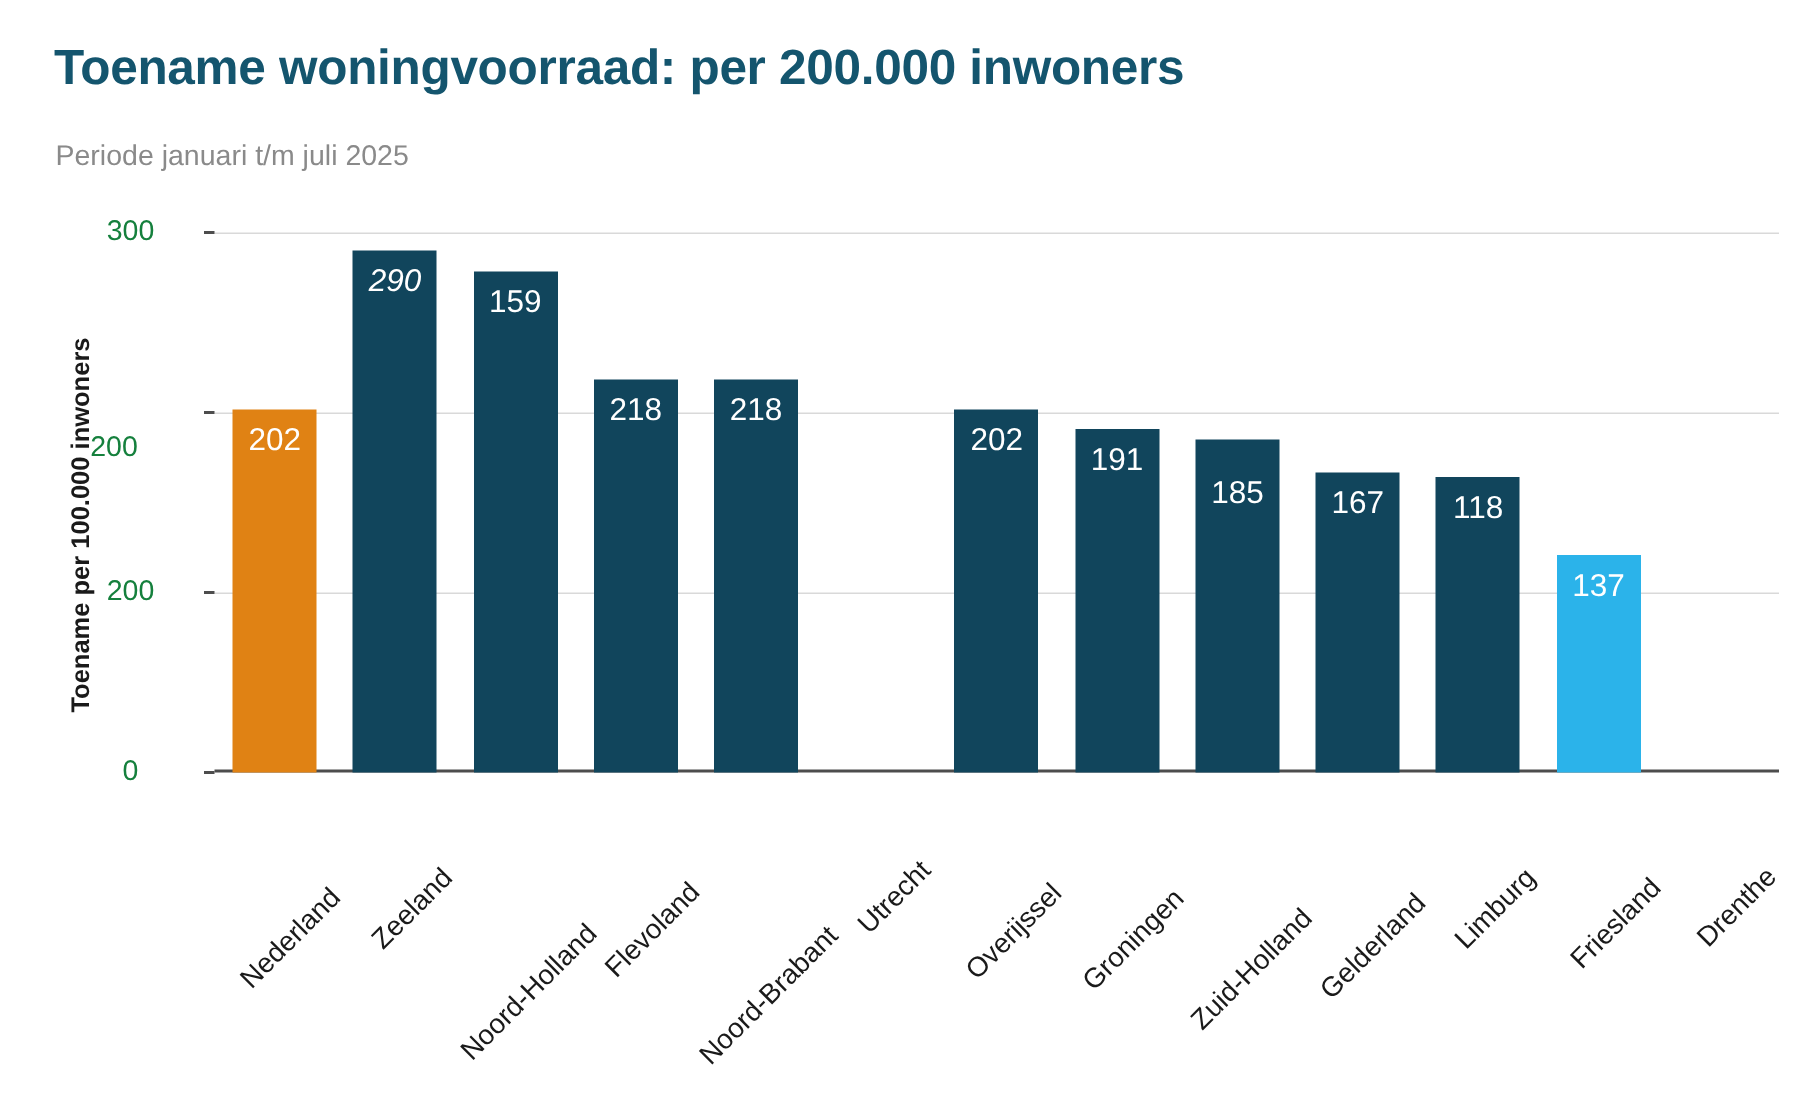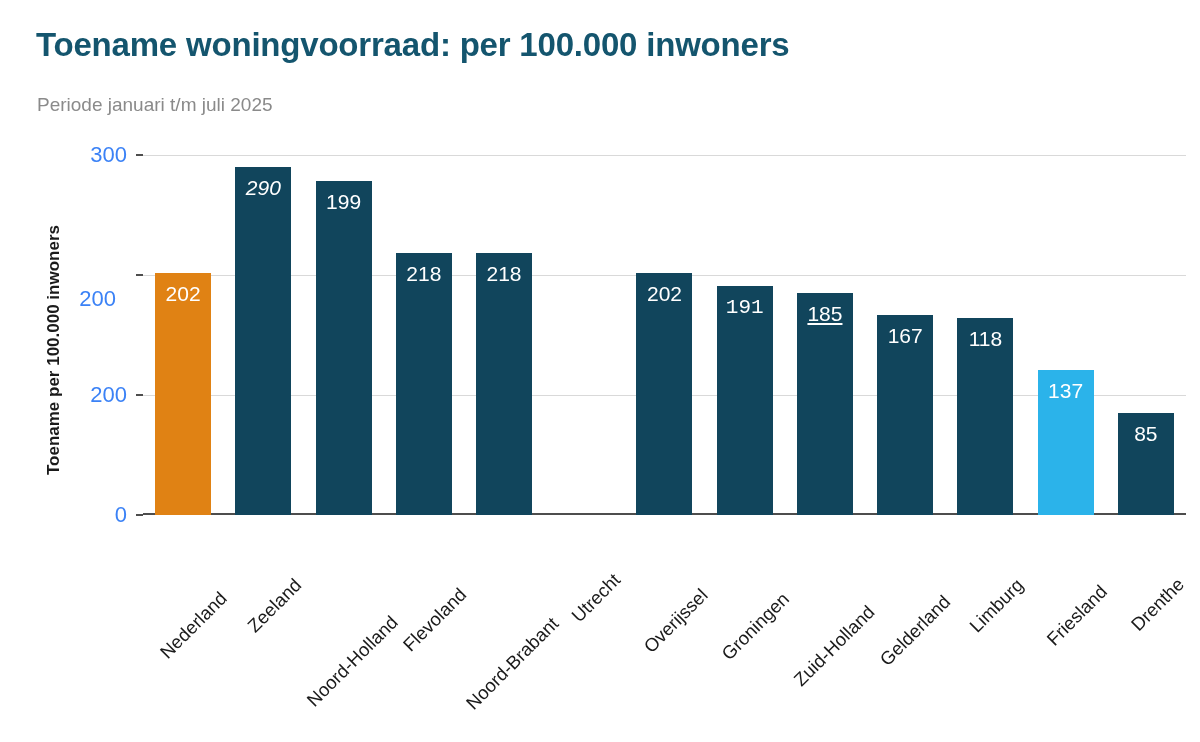--- a/index.html
+++ b/index.html
@@ -57,23 +57,23 @@
     position: absolute;
     left: 0;
     width: 100%;
     height: 2px;
     background: #4d4d4d;
     bottom: 0;
   }
   .ytick-label {
     position: absolute;
     right: 1050px;
-    font-size: 22px;
-    color: #3b82f6;
-    text-align: right;
+    font-size: 19px;
+    color: #15803d;
+    text-align: center;
     width: 80px;
     transform: translateY(-50%);
     white-space: nowrap;
   }
   .ytick-mark {
     position: absolute;
     width: 7px;
     height: 2px;
     background: #4d4d4d;
     left: -7px;
@@ -134,21 +134,21 @@
     font-weight: bold;
     color: #1a1a1a;
     white-space: nowrap;
   }
 </style>
 </head>
 <body>
 
 <div class="chart-root">
 
-  <div class="chart-title">Toename woningvoorraad: per 100.000 inwoners</div>
+  <div class="chart-title">Toename woningvoorraad: per 200.000 inwoners</div>
   <div class="chart-subtitle">Periode januari t/m juli 2025</div>
 
   <div class="y-axis-title">Toename per 100.000 inwoners</div>
 
   <div class="plot-area">
     <div id="gridlines">
         <div class="ytick-mark" style="top: 359px;"></div>
         <div class="gridline" style="top: 240px;"></div>
         <div class="ytick-mark" style="top: 239px;"></div>
         <div class="gridline" style="top: 120px;"></div>
@@ -161,57 +161,53 @@
         <div class="bar-slot" style="left: 0px; width: 80.2308px;">
           <div class="bar" title="Nederland: 202" style="height: 242.4px; background: rgb(224, 130, 20);"></div>
           <div class="bar-value" style="bottom: 209.4px;">202</div>
         </div>
         <div class="bar-slot" style="left: 80.2308px; width: 80.2308px;">
           <div class="bar" title="Zeeland: 290" style="height: 348px; background: rgb(17, 69, 92);"></div>
           <div class="bar-value" style="bottom: 315px; font-style: italic;">290</div>
         </div>
         <div class="bar-slot" style="left: 160.462px; width: 80.2308px;">
           <div class="bar" title="Noord-Holland: 278" style="height: 333.6px; background: rgb(17, 69, 92);"></div>
-          <div class="bar-value" style="bottom: 300.6px;">199</div>
+          <div class="bar-value" style="bottom: 300.6px;">159</div>
         </div>
         <div class="bar-slot" style="left: 240.692px; width: 80.2308px;">
           <div class="bar" title="Flevoland: 218" style="height: 261.6px; background: rgb(17, 69, 92);"></div>
           <div class="bar-value" style="bottom: 228.6px;">218</div>
         </div>
         <div class="bar-slot" style="left: 320.923px; width: 80.2308px;">
           <div class="bar" title="Noord-Brabant: 218" style="height: 261.6px; background: rgb(17, 69, 92);"></div>
           <div class="bar-value" style="bottom: 228.6px;">218</div>
         </div>
         <div class="bar-slot" style="left: 481.385px; width: 80.2308px;">
           <div class="bar" title="Overijssel: 202" style="height: 242.4px; background: rgb(17, 69, 92);"></div>
           <div class="bar-value" style="bottom: 209.4px;">202</div>
         </div>
         <div class="bar-slot" style="left: 561.615px; width: 80.2308px;">
           <div class="bar" title="Groningen: 191" style="height: 229.2px; background: rgb(17, 69, 92);"></div>
-          <div class="bar-value" style="bottom: 196.2px; font-family: Liberation Mono, monospace;">191</div>
+          <div class="bar-value" style="bottom: 196.2px;">191</div>
         </div>
         <div class="bar-slot" style="left: 641.846px; width: 80.2308px;">
           <div class="bar" title="Zuid-Holland: 185" style="height: 222px; background: rgb(17, 69, 92);"></div>
-          <div class="bar-value" style="bottom: 189px; text-decoration: underline;">185</div>
+          <div class="bar-value" style="bottom: 174px;">185</div>
         </div>
         <div class="bar-slot" style="left: 722.077px; width: 80.2308px;">
           <div class="bar" title="Gelderland: 167" style="height: 200.4px; background: rgb(17, 69, 92);"></div>
           <div class="bar-value" style="bottom: 167.4px;">167</div>
         </div>
         <div class="bar-slot" style="left: 802.308px; width: 80.2308px;">
           <div class="bar" title="Limburg: 164" style="height: 196.8px; background: rgb(17, 69, 92);"></div>
           <div class="bar-value" style="bottom: 163.8px;">118</div>
         </div>
         <div class="bar-slot" style="left: 882.538px; width: 80.2308px;">
           <div class="bar" title="Friesland: 121" style="height: 145.2px; background: rgb(43, 179, 234);"></div>
           <div class="bar-value" style="bottom: 112.2px;">137</div>
-        </div>
-        <div class="bar-slot" style="left: 962.769px; width: 80.2308px;">
-          <div class="bar" title="Drenthe: 85" style="height: 102px; background: rgb(17, 69, 92);"></div>
-          <div class="bar-value" style="bottom: 69px;">85</div>
         </div>
       </div>
   </div>
 
   <div id="ylabels">
       <div class="ytick-label" style="position: absolute; left: 47px; top: 515px; right: auto;">0</div>
       <div class="ytick-label" style="position: absolute; left: 47px; top: 395px; right: auto;">200</div>
       <div class="ytick-label" style="position: absolute; left: 36px; top: 275px; right: auto; margin-top: 24px;">200</div>
       <div class="ytick-label" style="position: absolute; left: 47px; top: 155px; right: auto;">300</div>
     </div>

